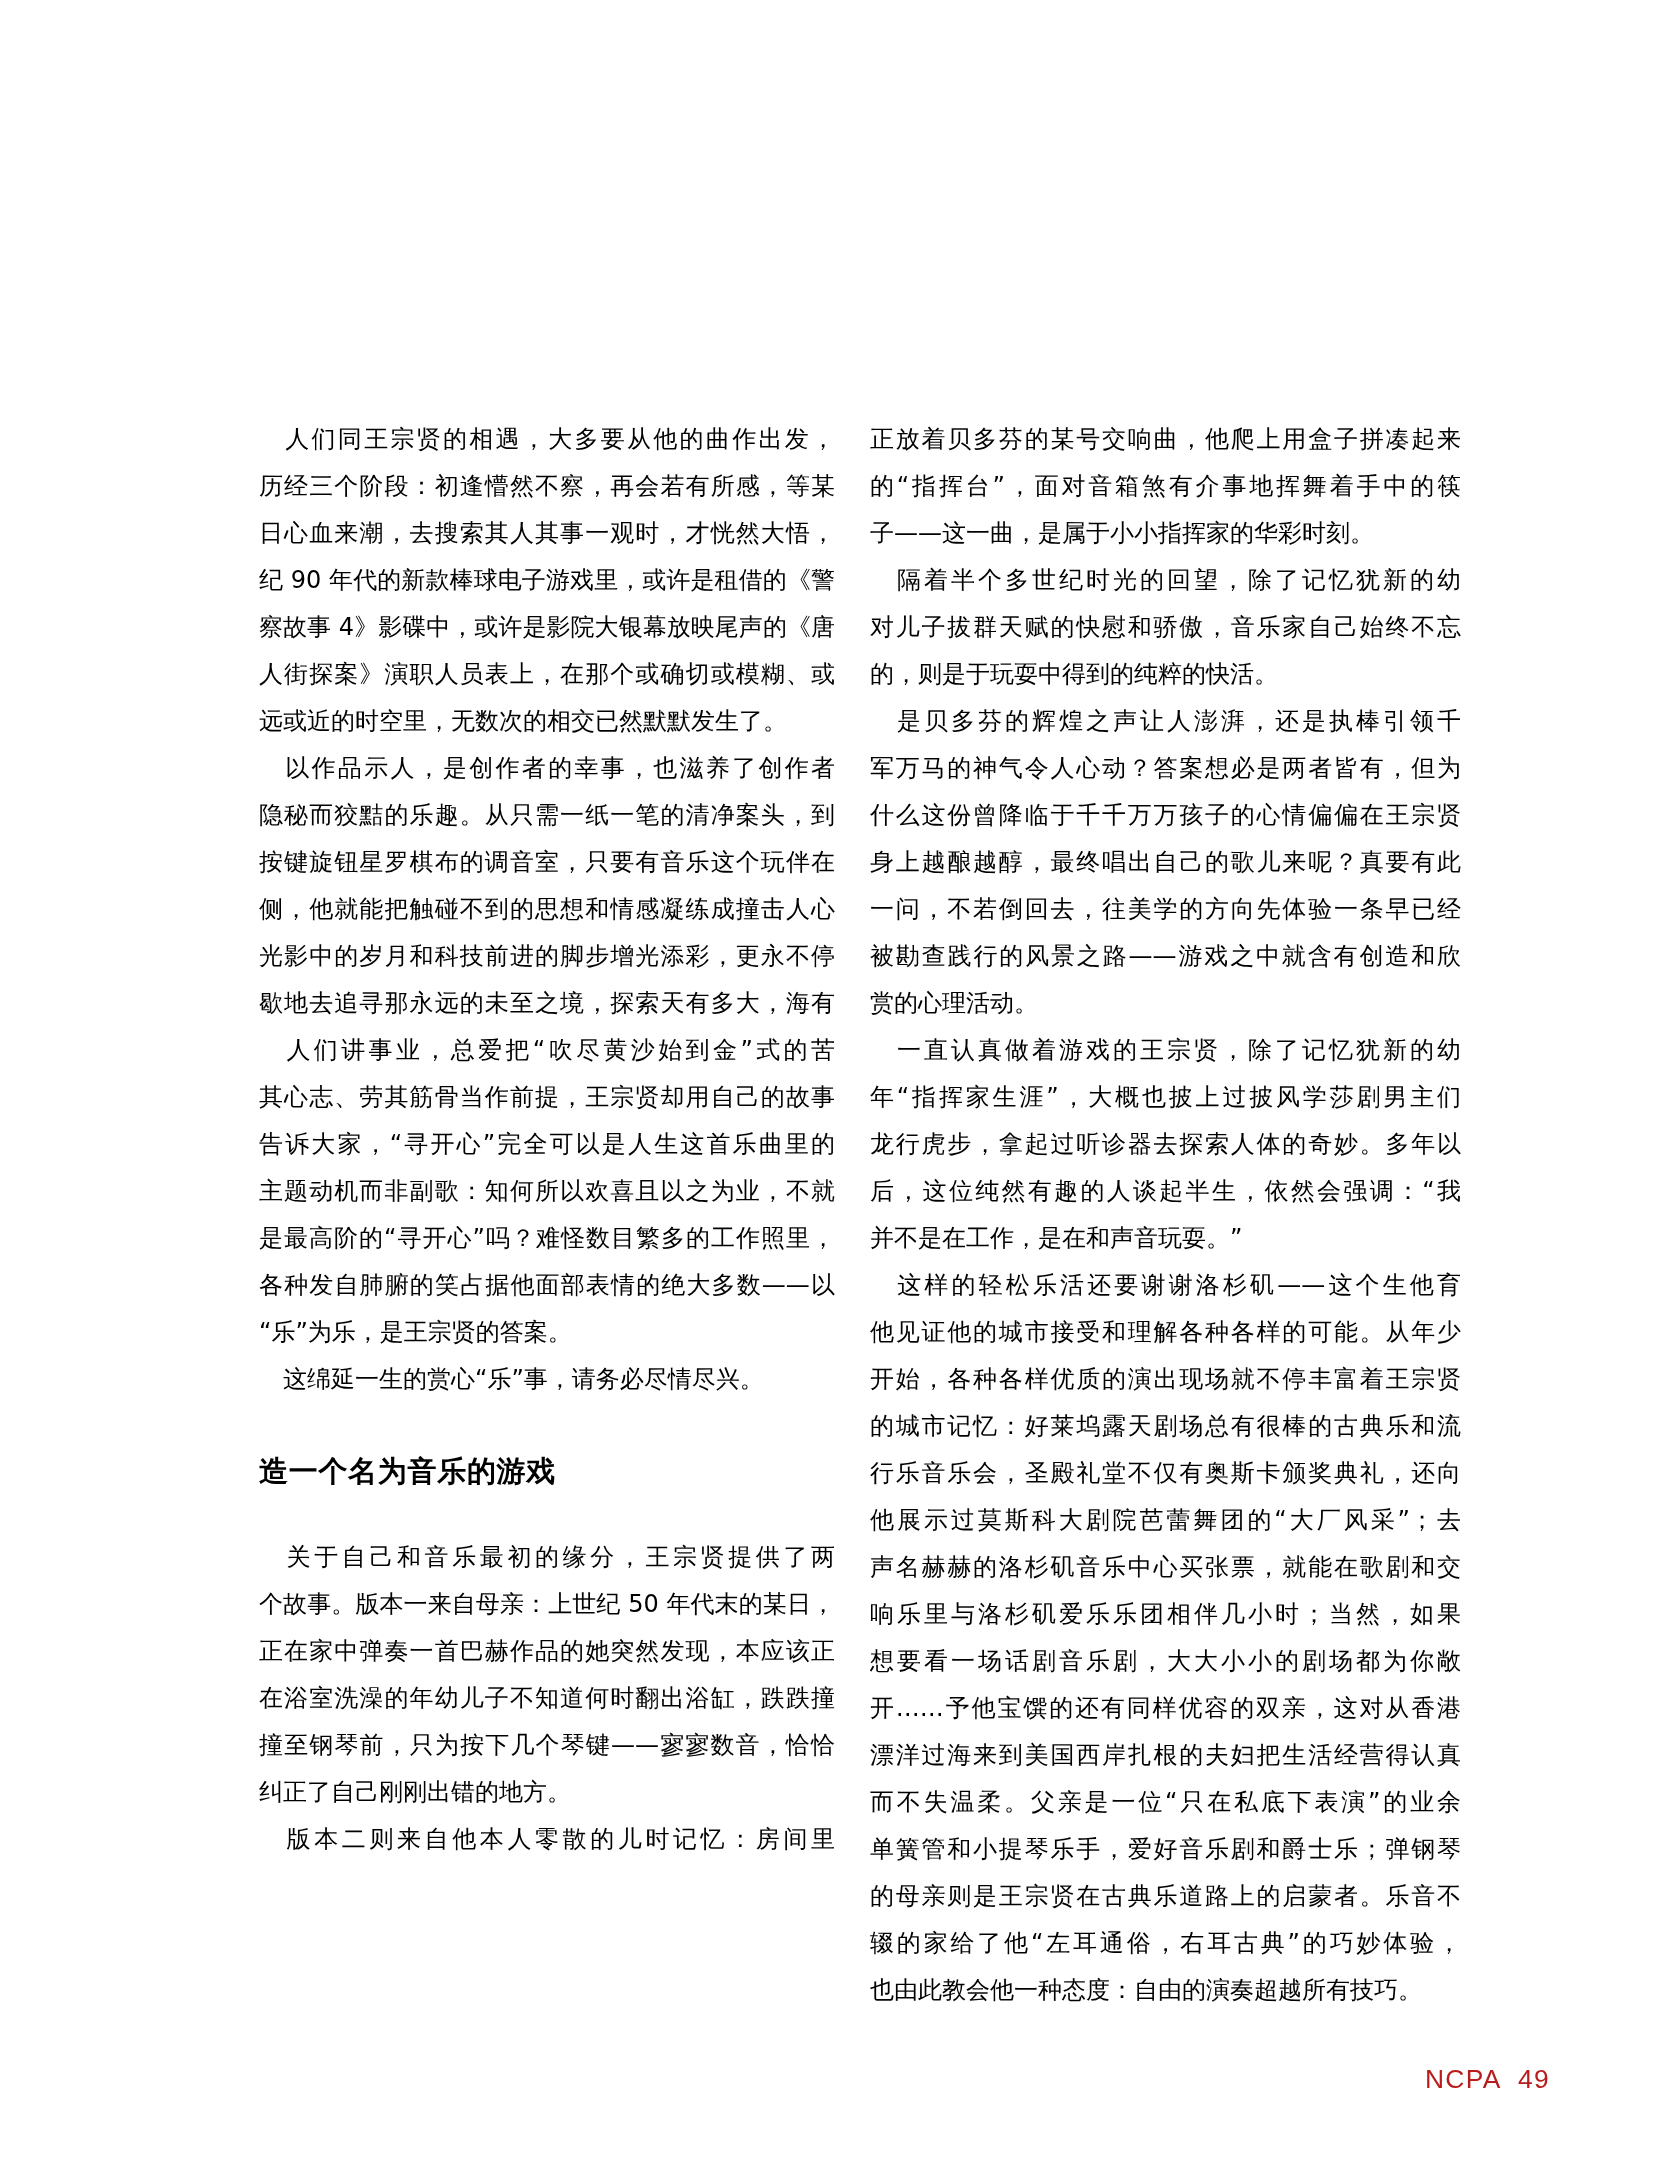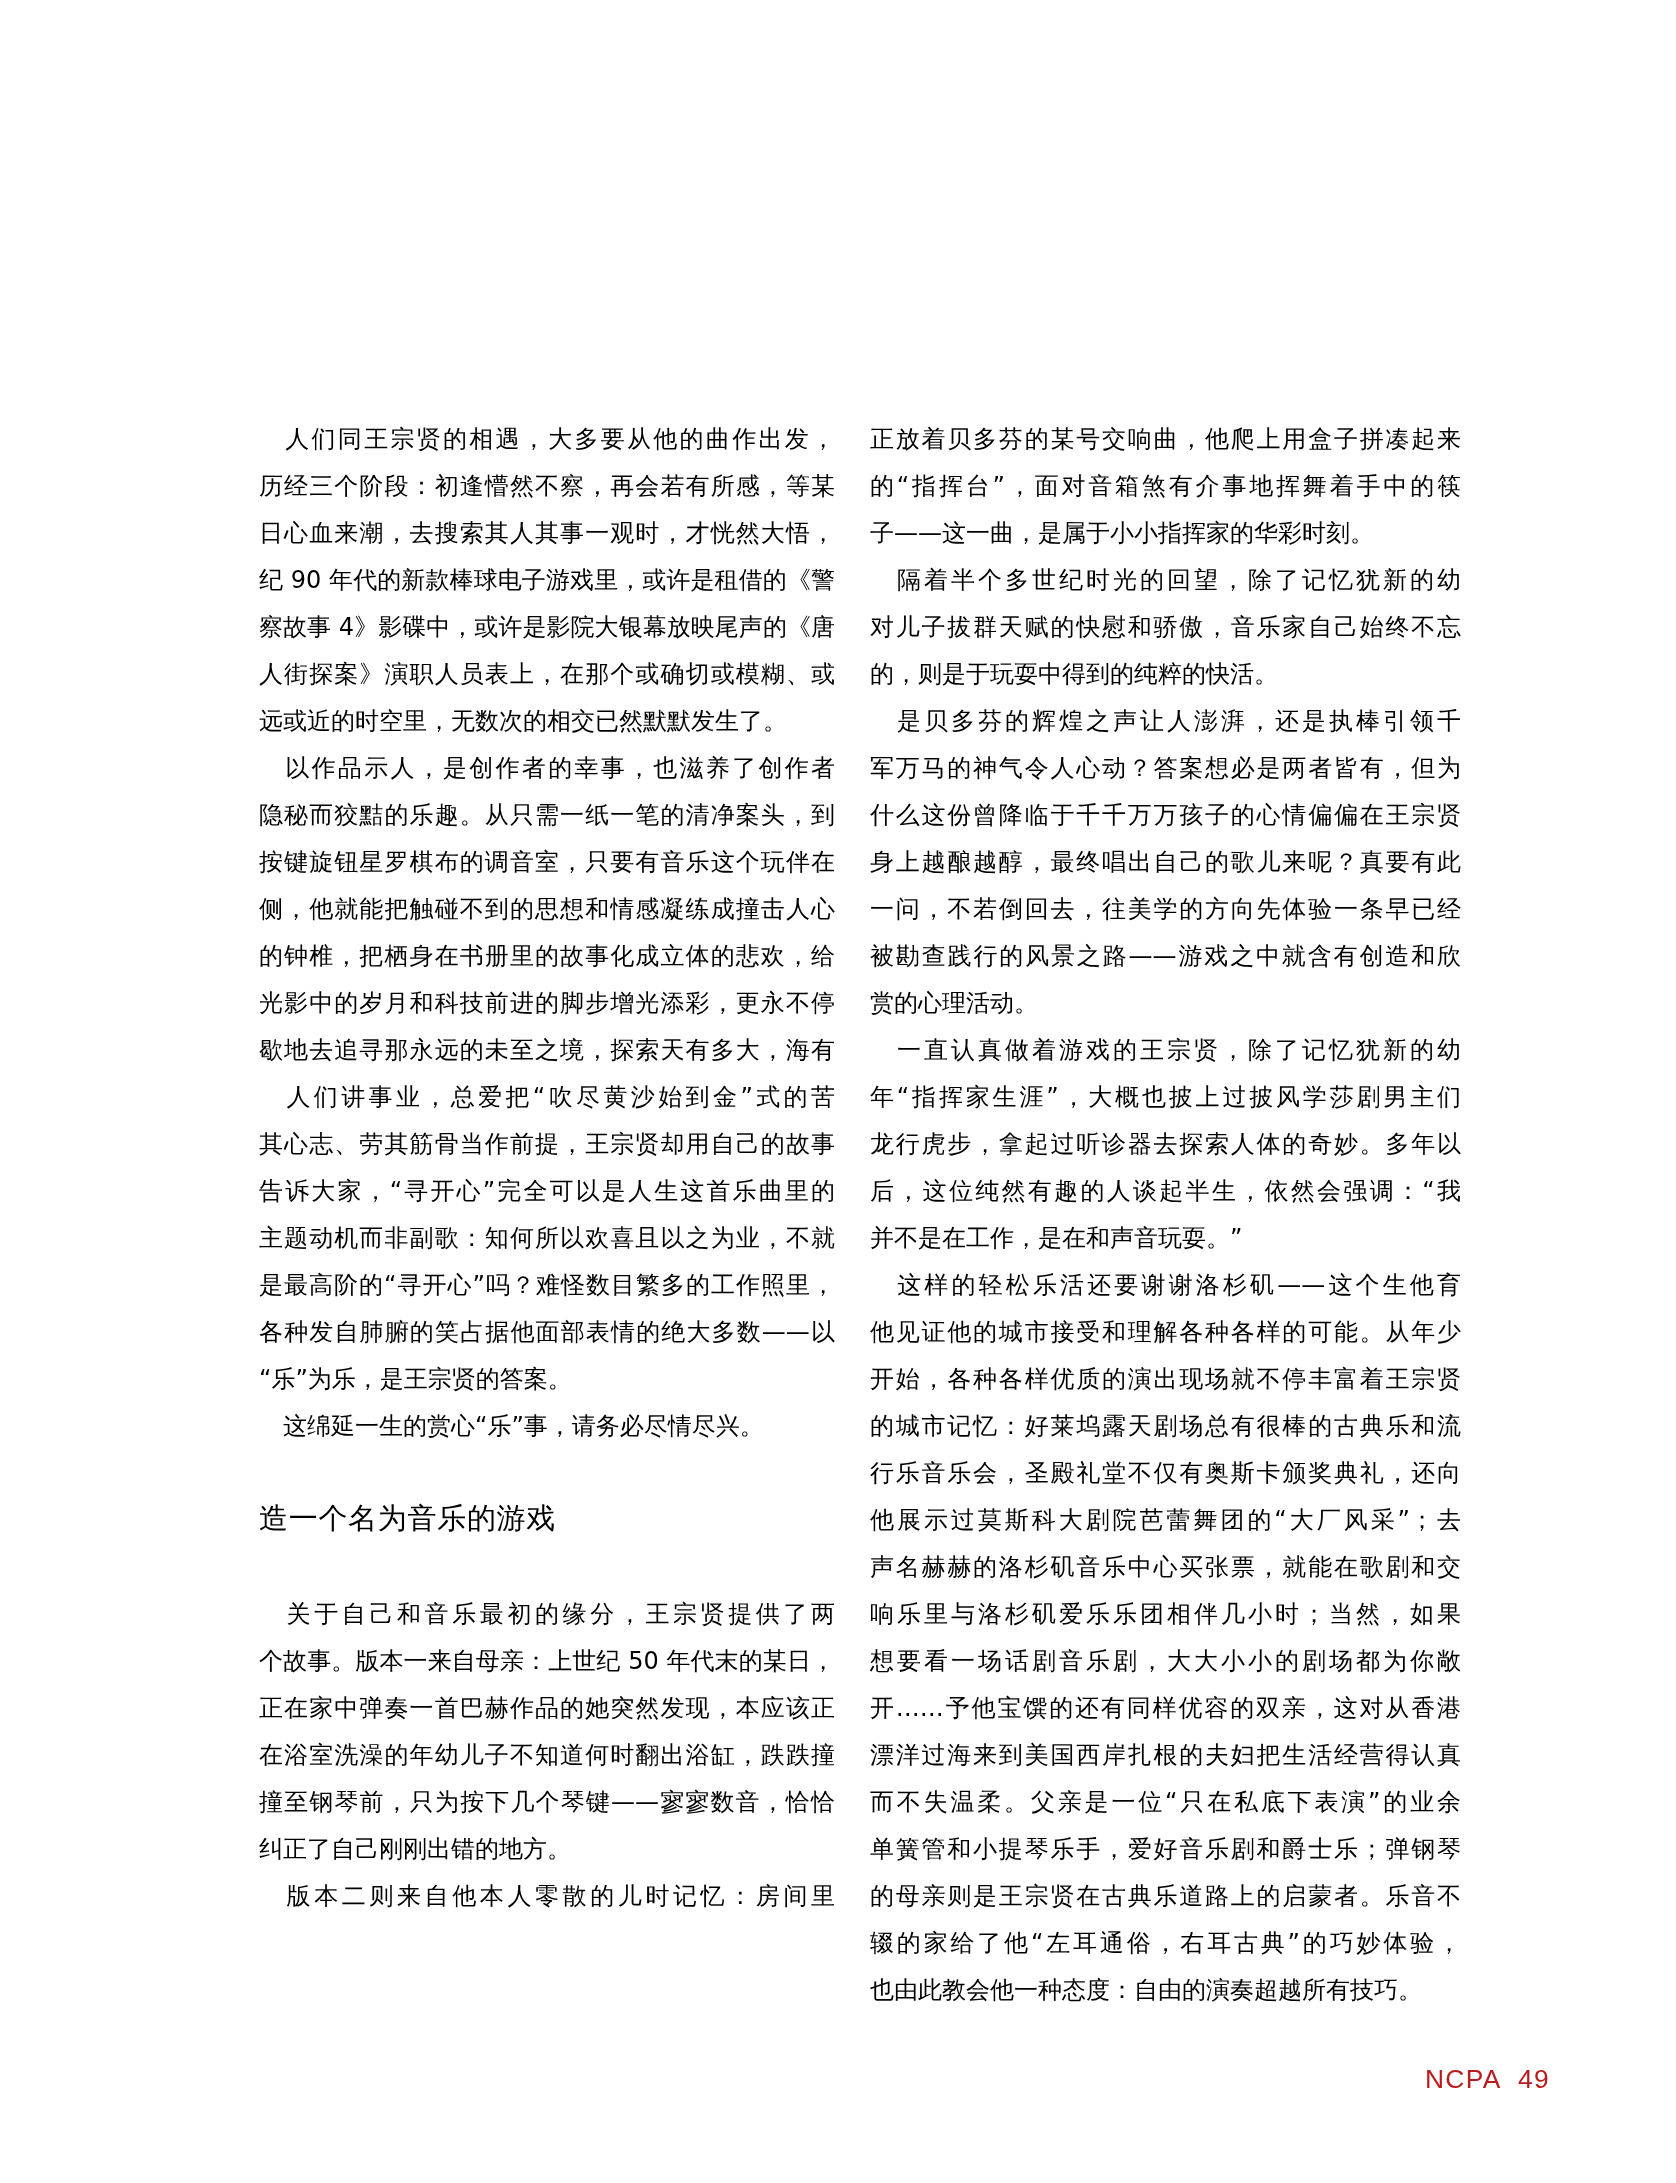--- a/index.html
+++ b/index.html
@@ -25,22 +25,22 @@
     height: 47px;
     overflow: hidden;
     text-align: justify;
     text-align-last: justify;
   }
   .line.end {
     text-align-last: left;
   }
   .line.heading {
     font-size: 29px;
-    font-weight: 400;
-    margin: 45px 0 49px 0;
+    font-weight: 700;
+    margin: 45px 0 39px 0;
     text-align-last: left;
     letter-spacing: 0.7px;
   }
   .footer {
     position: absolute;
     top: 2064px;
     left: 1425px;
     width: 158px;
     font-family: "Liberation Sans", sans-serif;
     font-size: 26.4px;
@@ -60,21 +60,20 @@
       <div class="line">历经三个阶段：初逢懵然不察，再会若有所感，等某</div>
       <div class="line">日心血来潮，去搜索其人其事一观时，才恍然大悟，</div>
       <div class="line">纪 90 年代的新款棒球电子游戏里，或许是租借的《警</div>
       <div class="line">察故事 4》影碟中，或许是影院大银幕放映尾声的《唐</div>
       <div class="line">人街探案》演职人员表上，在那个或确切或模糊、或</div>
       <div class="line end">远或近的时空里，无数次的相交已然默默发生了。</div>
       <div class="line">　以作品示人，是创作者的幸事，也滋养了创作者</div>
       <div class="line">隐秘而狡黠的乐趣。从只需一纸一笔的清净案头，到</div>
       <div class="line">按键旋钮星罗棋布的调音室，只要有音乐这个玩伴在</div>
       <div class="line">侧，他就能把触碰不到的思想和情感凝练成撞击人心</div>
-      <div class="line">的钟椎，把栖身在书册里的故事化成立体的悲欢，给</div>
       <div class="line">光影中的岁月和科技前进的脚步增光添彩，更永不停</div>
       <div class="line">歇地去追寻那永远的未至之境，探索天有多大，海有</div>
       <div class="line">　人们讲事业，总爱把“吹尽黄沙始到金”式的苦</div>
       <div class="line">其心志、劳其筋骨当作前提，王宗贤却用自己的故事</div>
       <div class="line">告诉大家，“寻开心”完全可以是人生这首乐曲里的</div>
       <div class="line">主题动机而非副歌：知何所以欢喜且以之为业，不就</div>
       <div class="line">是最高阶的“寻开心”吗？难怪数目繁多的工作照里，</div>
       <div class="line">各种发自肺腑的笑占据他面部表情的绝大多数——以</div>
       <div class="line end">“乐”为乐，是王宗贤的答案。</div>
       <div class="line end">　这绵延一生的赏心“乐”事，请务必尽情尽兴。</div>

